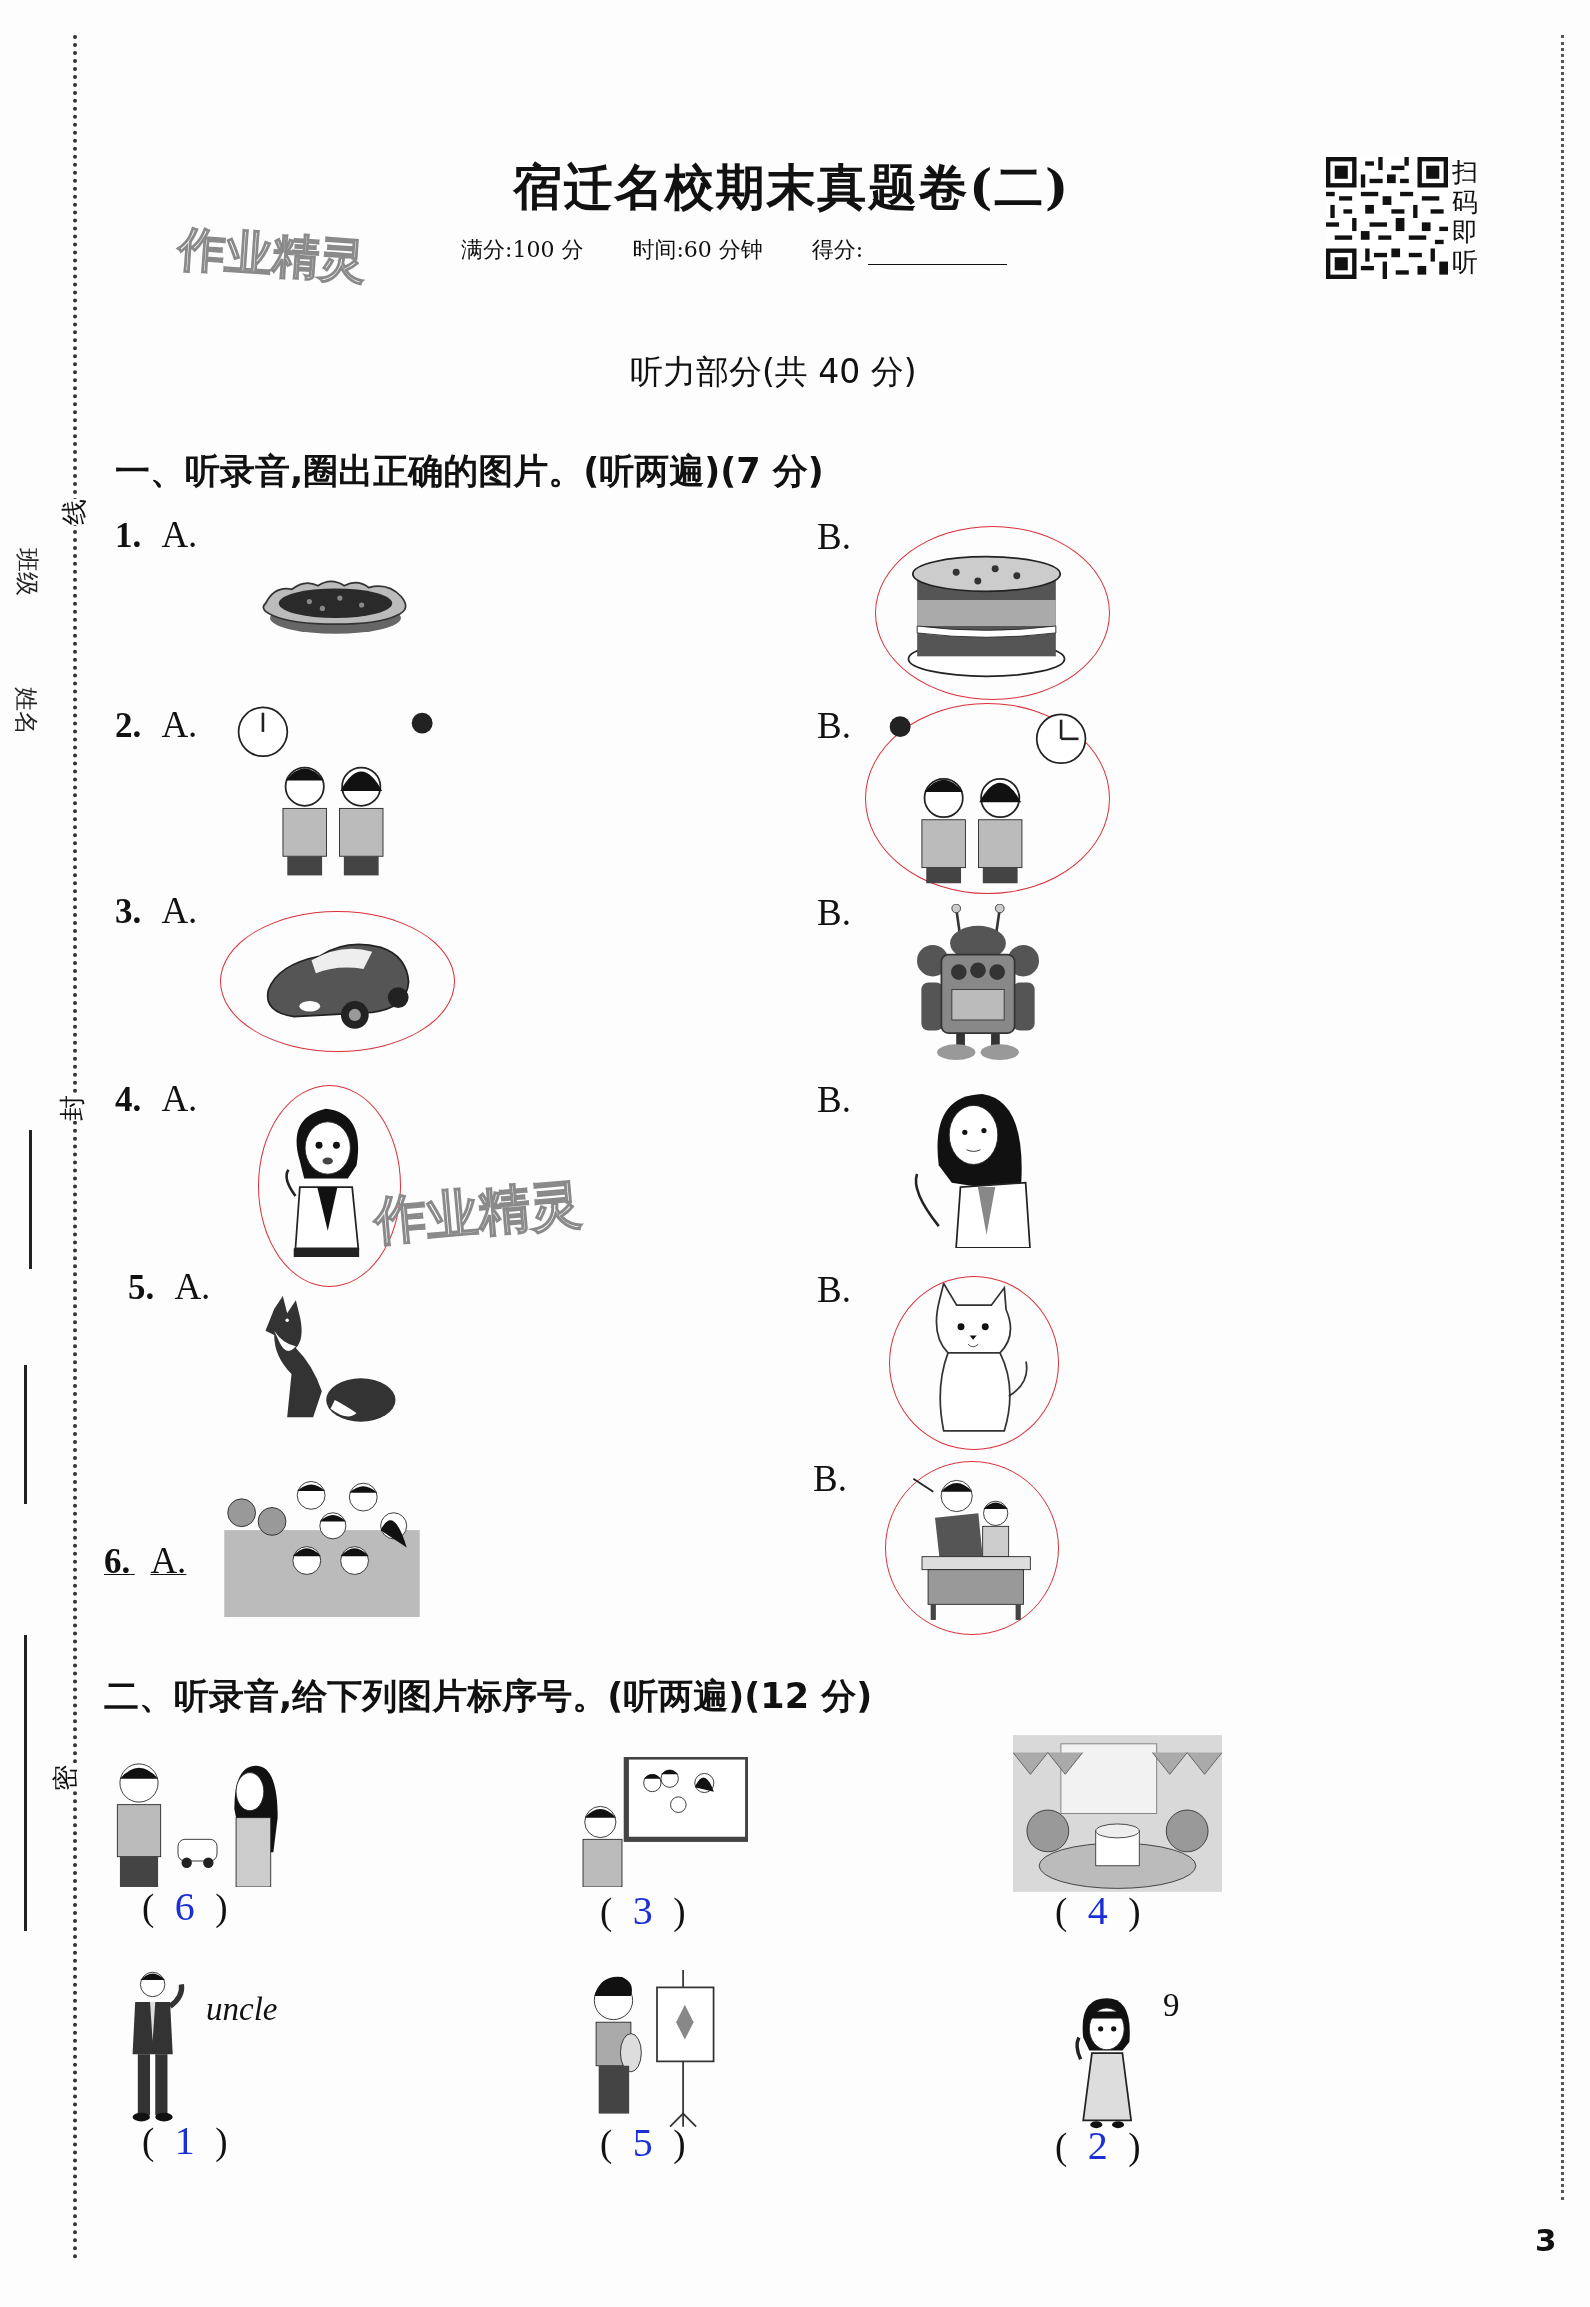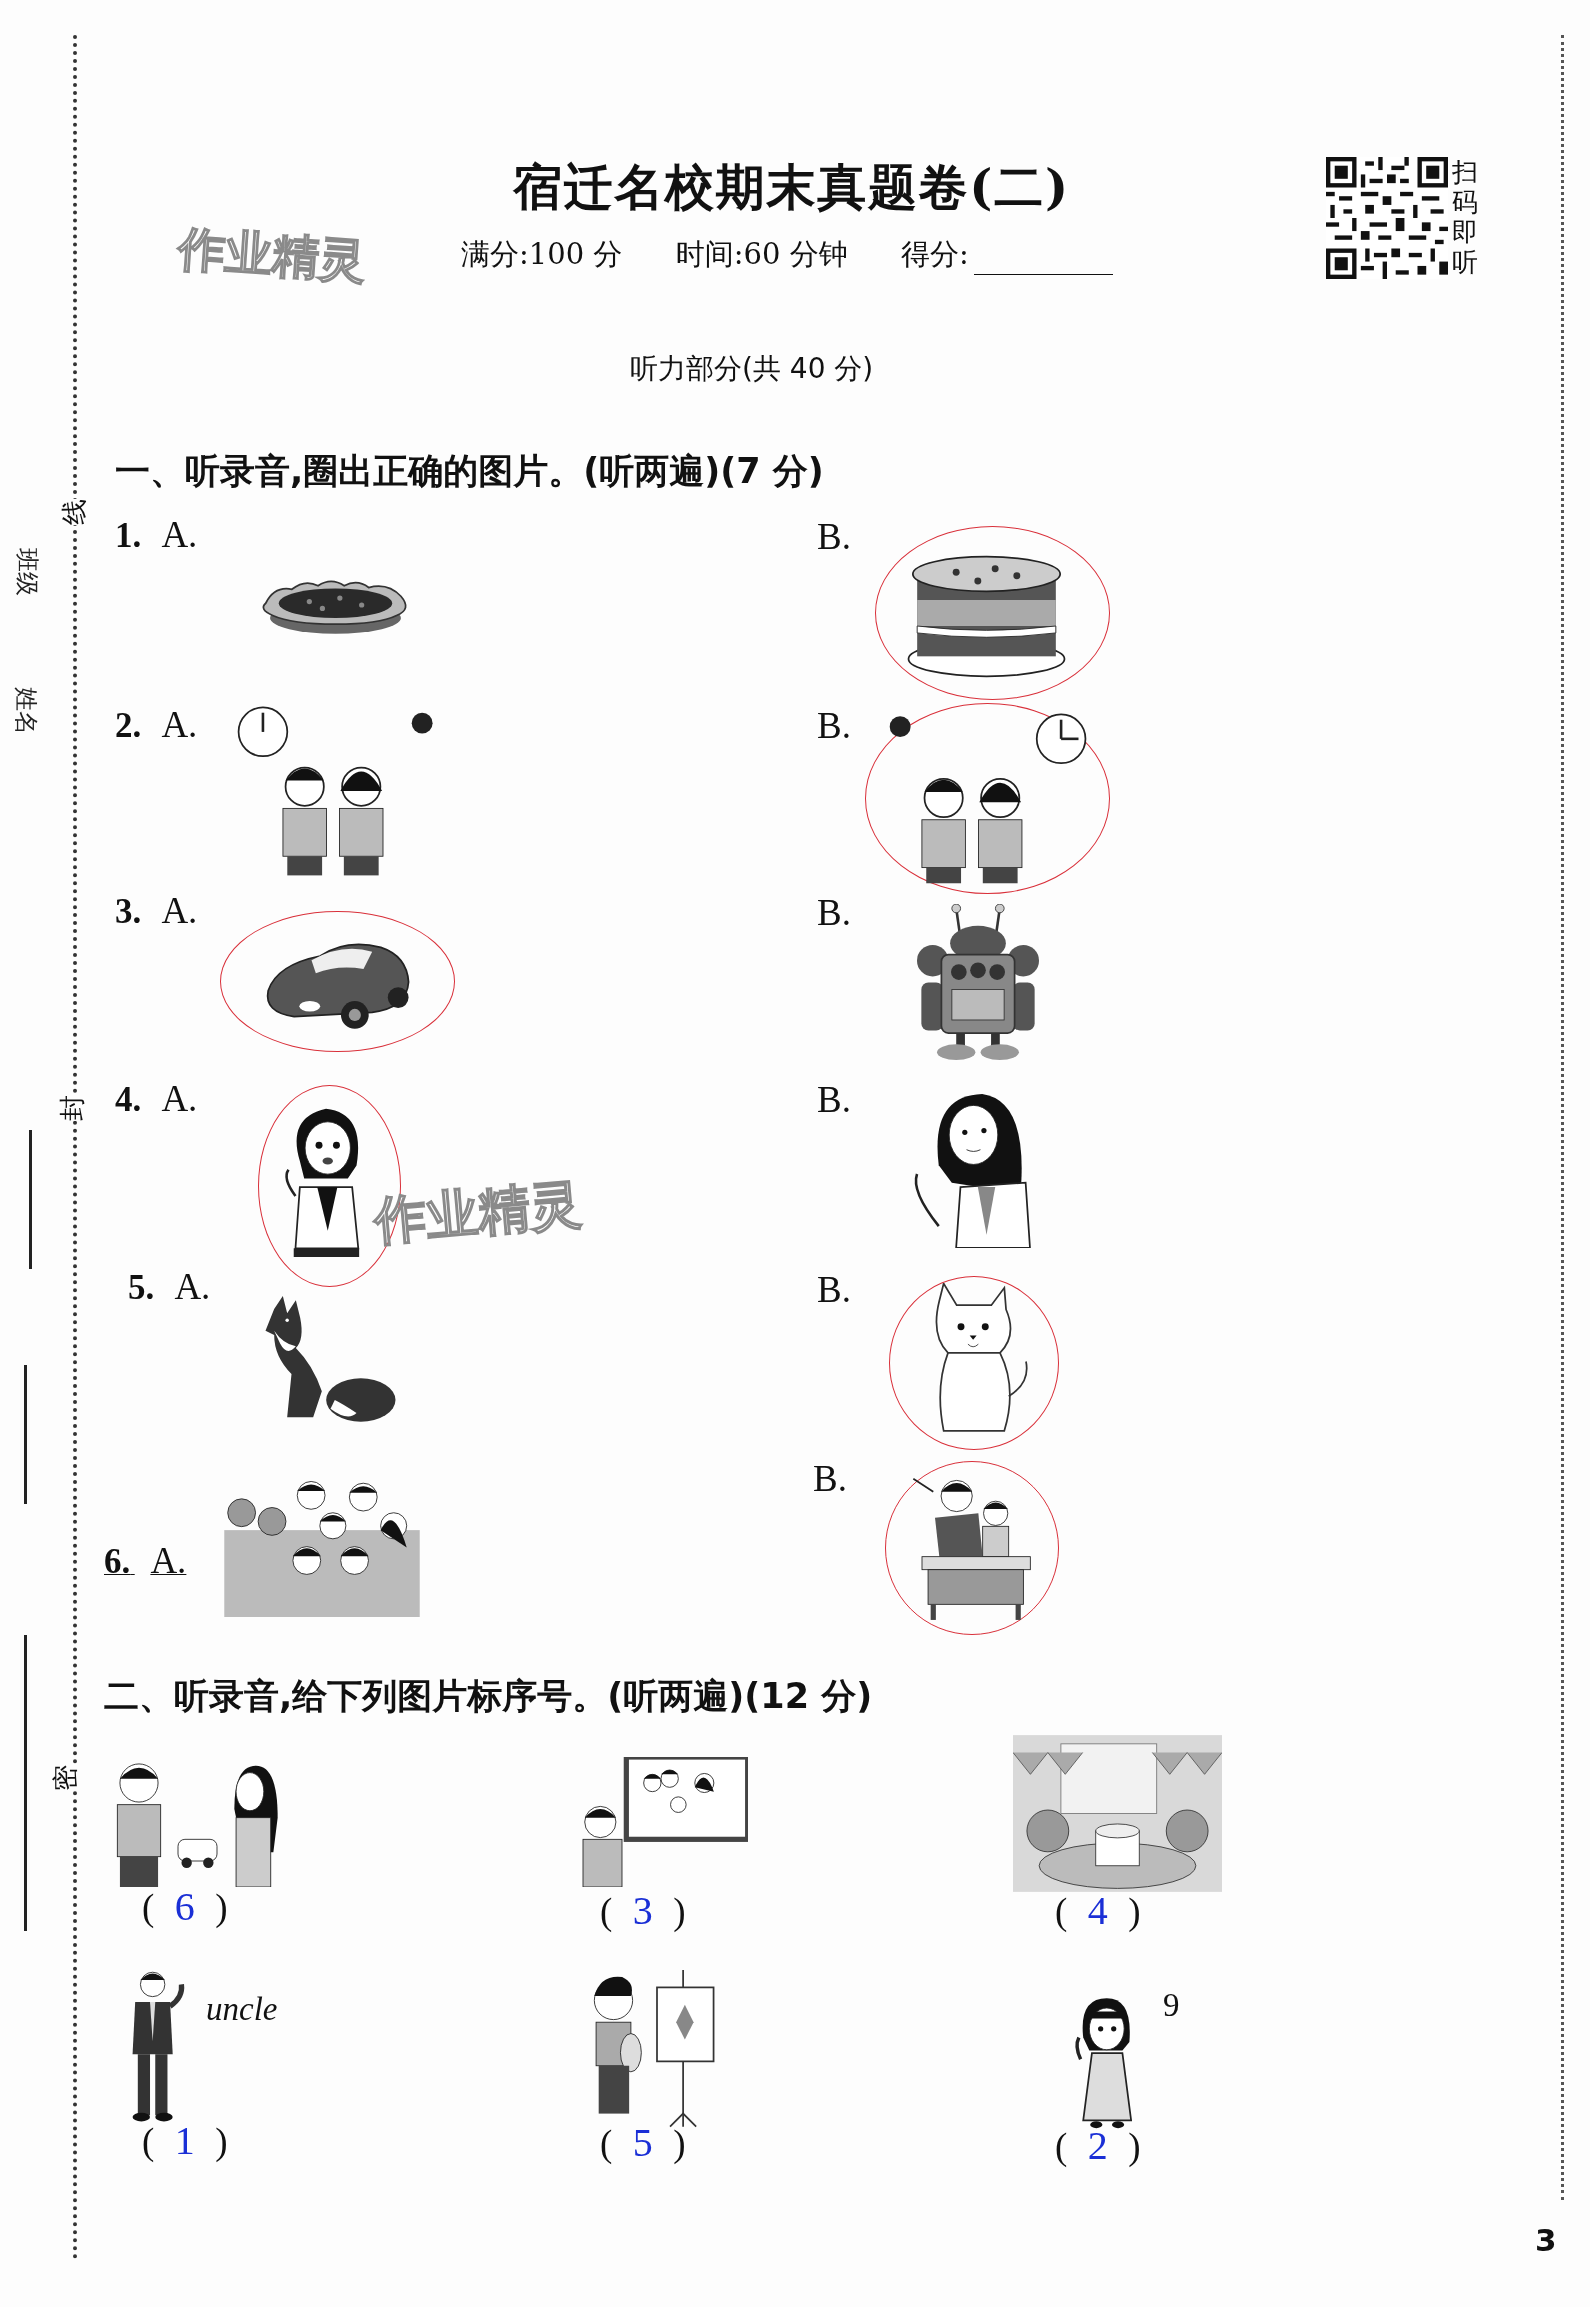--- a/index.html
+++ b/index.html
@@ -6,23 +6,23 @@
   body { width: 1590px; height: 2307px; position: relative; overflow: hidden;
          font-family: "DejaVu Serif", "Liberation Serif", serif; color: #111; }
   .abs { position: absolute; }
   .page-edge { left: 0; top: 0; width: 1590px; height: 2307px; background: #fdfdfd; }
   .dot-line { border-left: 4.3px dotted #333; width: 0; }
   .dot-line-r { border-left: 3.5px dotted #555; width: 0; }
   .margin-char { font-family: "DejaVu Sans", sans-serif; font-size: 26px; transform: rotate(-90deg); transform-origin: center; }
   .margin-field { font-family: "DejaVu Sans", sans-serif; font-size: 24px; transform: rotate(90deg); transform-origin: left top; white-space: nowrap; color: #222; }
   .solid-v { width: 2.6px; background: #222; }
   .title { font-family: "DejaVu Serif", serif; font-weight: bold; font-size: 49px; letter-spacing: 1.7px; }
-  .meta { font-family: "DejaVu Serif", serif; font-size: 29px; }
+  .meta { font-family: "DejaVu Serif", serif; font-size: 22px; }
   .blank-line { display: inline-block; width: 139px; border-bottom: 1.7px solid #111; vertical-align: bottom; height: 26px; margin-left: 5.2px; }
-  .section-title { font-family: "DejaVu Sans", sans-serif; font-size: 28px; }
+  .section-title { font-family: "DejaVu Sans", sans-serif; font-size: 33px; }
   .q-heading { font-family: "DejaVu Sans", sans-serif; font-weight: bold; font-size: 35px; }
   .qnum { font-family: "Liberation Serif", serif; font-weight: bold; font-size: 35px; }
   .qopt { font-family: "Liberation Serif", serif; font-size: 37px; }
   .pic { position: absolute; }
   .circle { position: absolute; border: 1.7px solid #d9303a; border-radius: 50%; box-sizing: border-box; }
   .answer-blank { font-family: "Liberation Serif", serif; font-size: 37px; }
   .answer-val { color: #1a2fd6; font-family: "Liberation Serif", serif; font-size: 40px; display: inline-block; width: 61px; text-align: center; }
   .watermark { font-family: "DejaVu Sans", sans-serif; font-size: 52px; color: transparent; -webkit-text-stroke: 1.3px #8a8a8a; font-weight: bold; }
   .qr { width: 122px; height: 122px; background: #fff; position: absolute; }
   .qr-label { font-family: "DejaVu Sans", sans-serif; font-size: 26px; line-height: 30px; width: 30px; }

